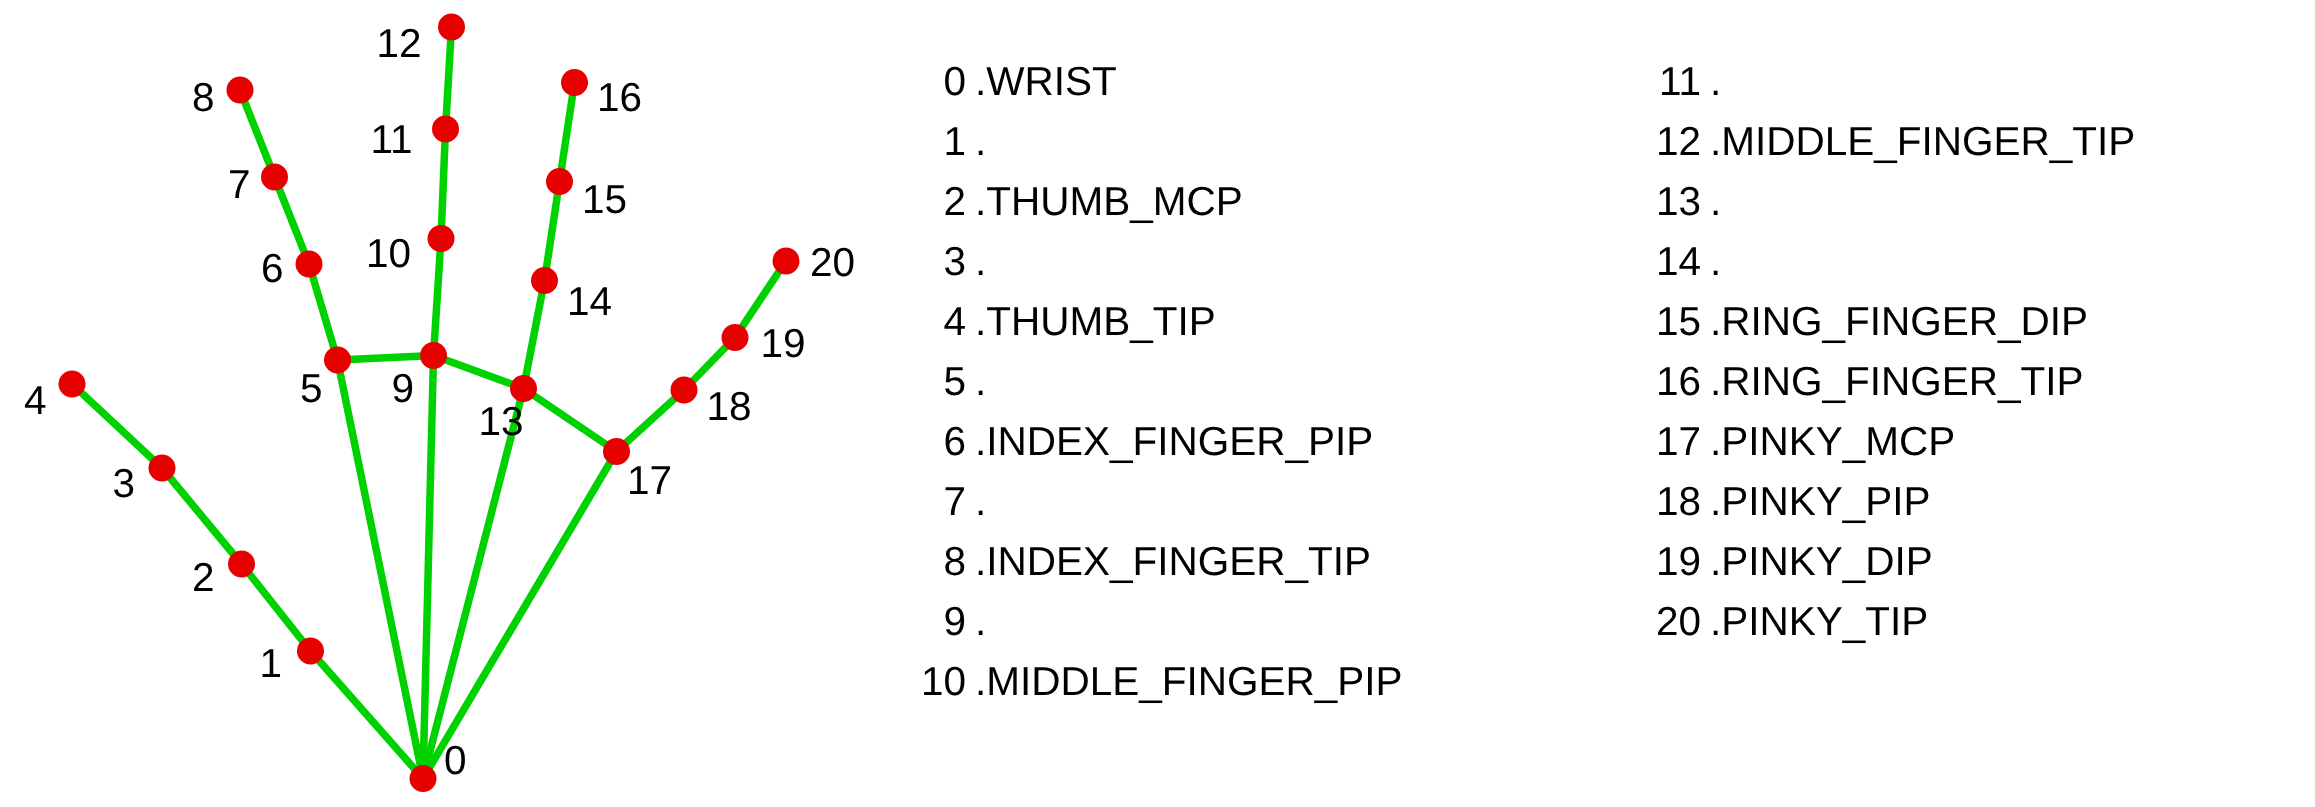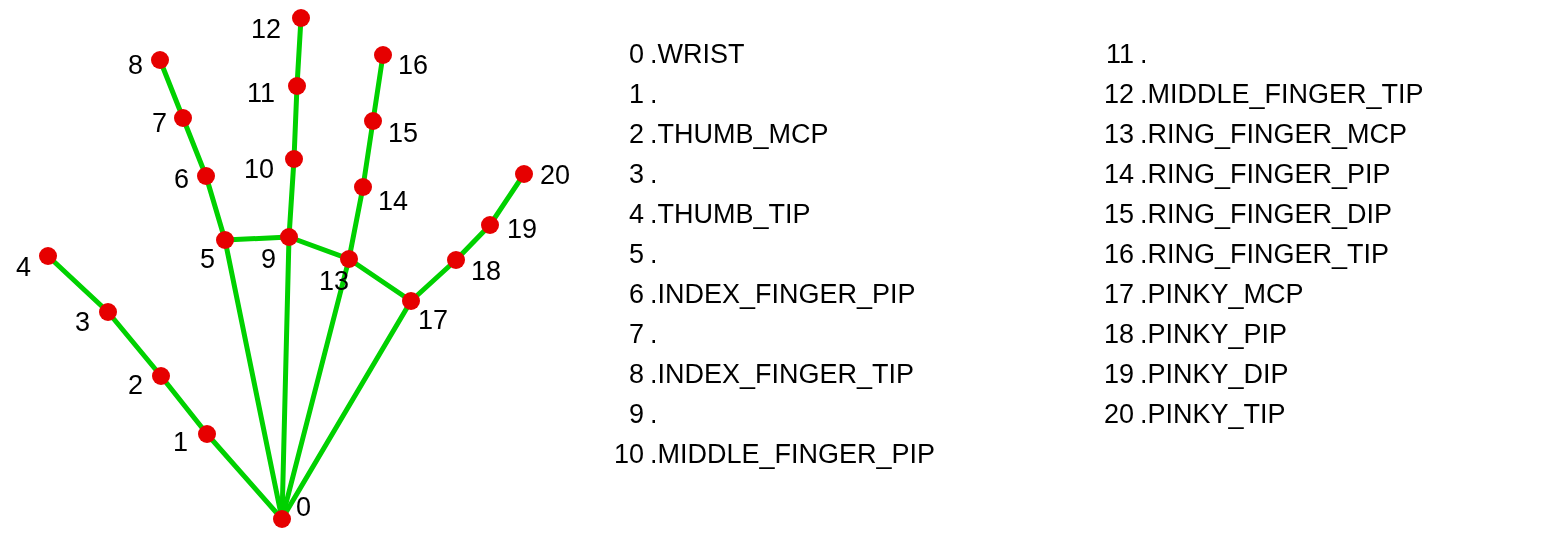--- a/index.html
+++ b/index.html
@@ -193,26 +193,24 @@
         <span>. </span>
       </div>
       <div class="row">
         <span class="num">12</span>
         <span>. </span>
         <span>MIDDLE_FINGER_TIP</span>
       </div>
       <div class="row">
         <span class="num">13</span>
         <span>. </span>
-        <span>RING_FINGER_MCP</span>
       </div>
       <div class="row">
         <span class="num">14</span>
         <span>. </span>
-        <span>RING_FINGER_PIP</span>
       </div>
       <div class="row">
         <span class="num">15</span>
         <span>. </span>
         <span>RING_FINGER_DIP</span>
       </div>
       <div class="row">
         <span class="num">16</span>
         <span>. </span>
         <span>RING_FINGER_TIP</span>

